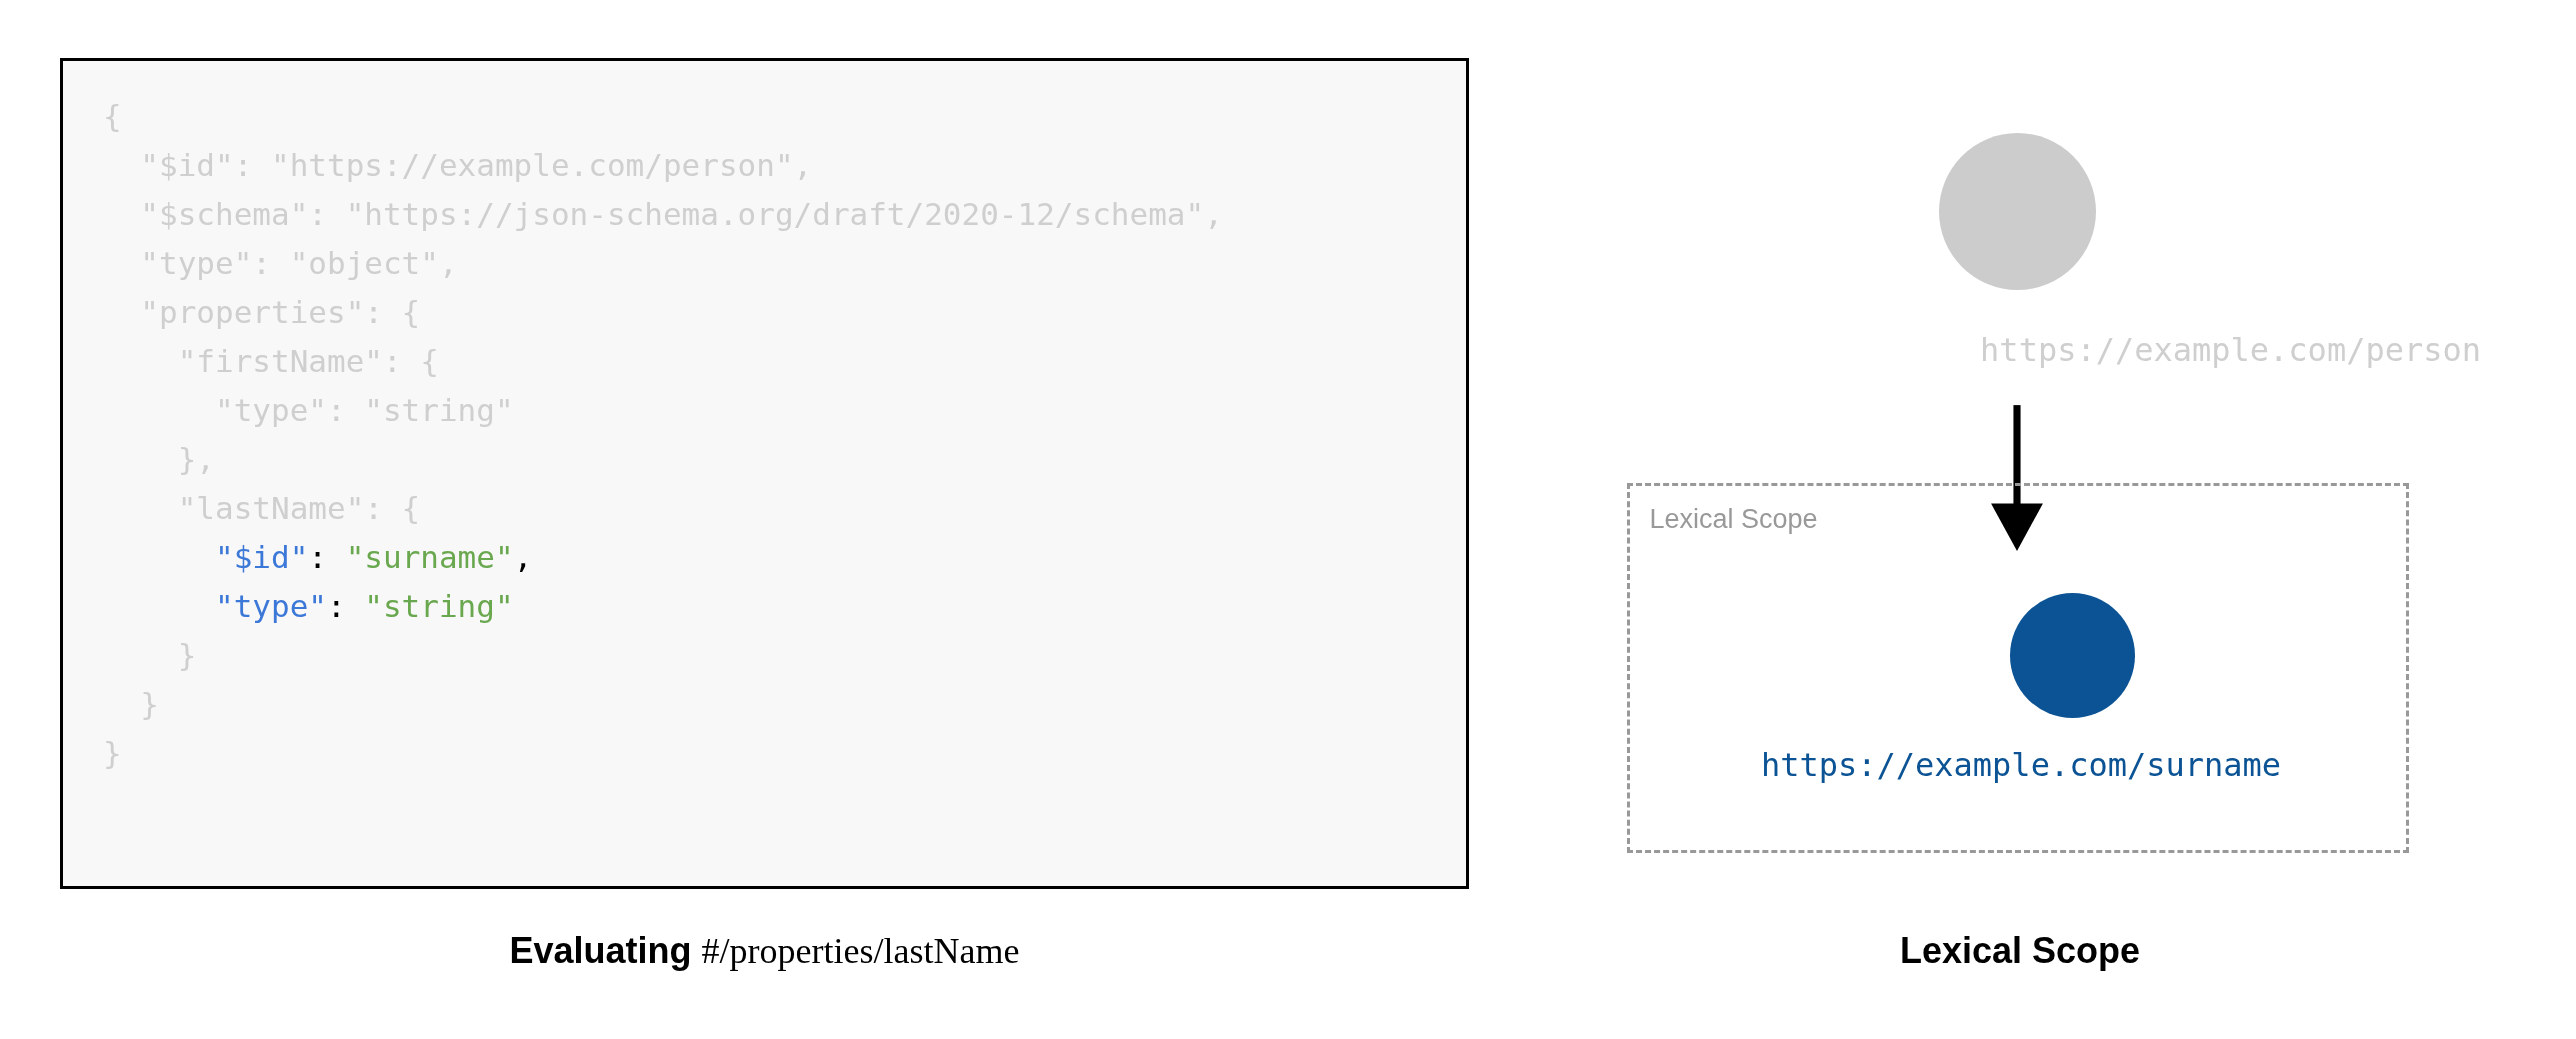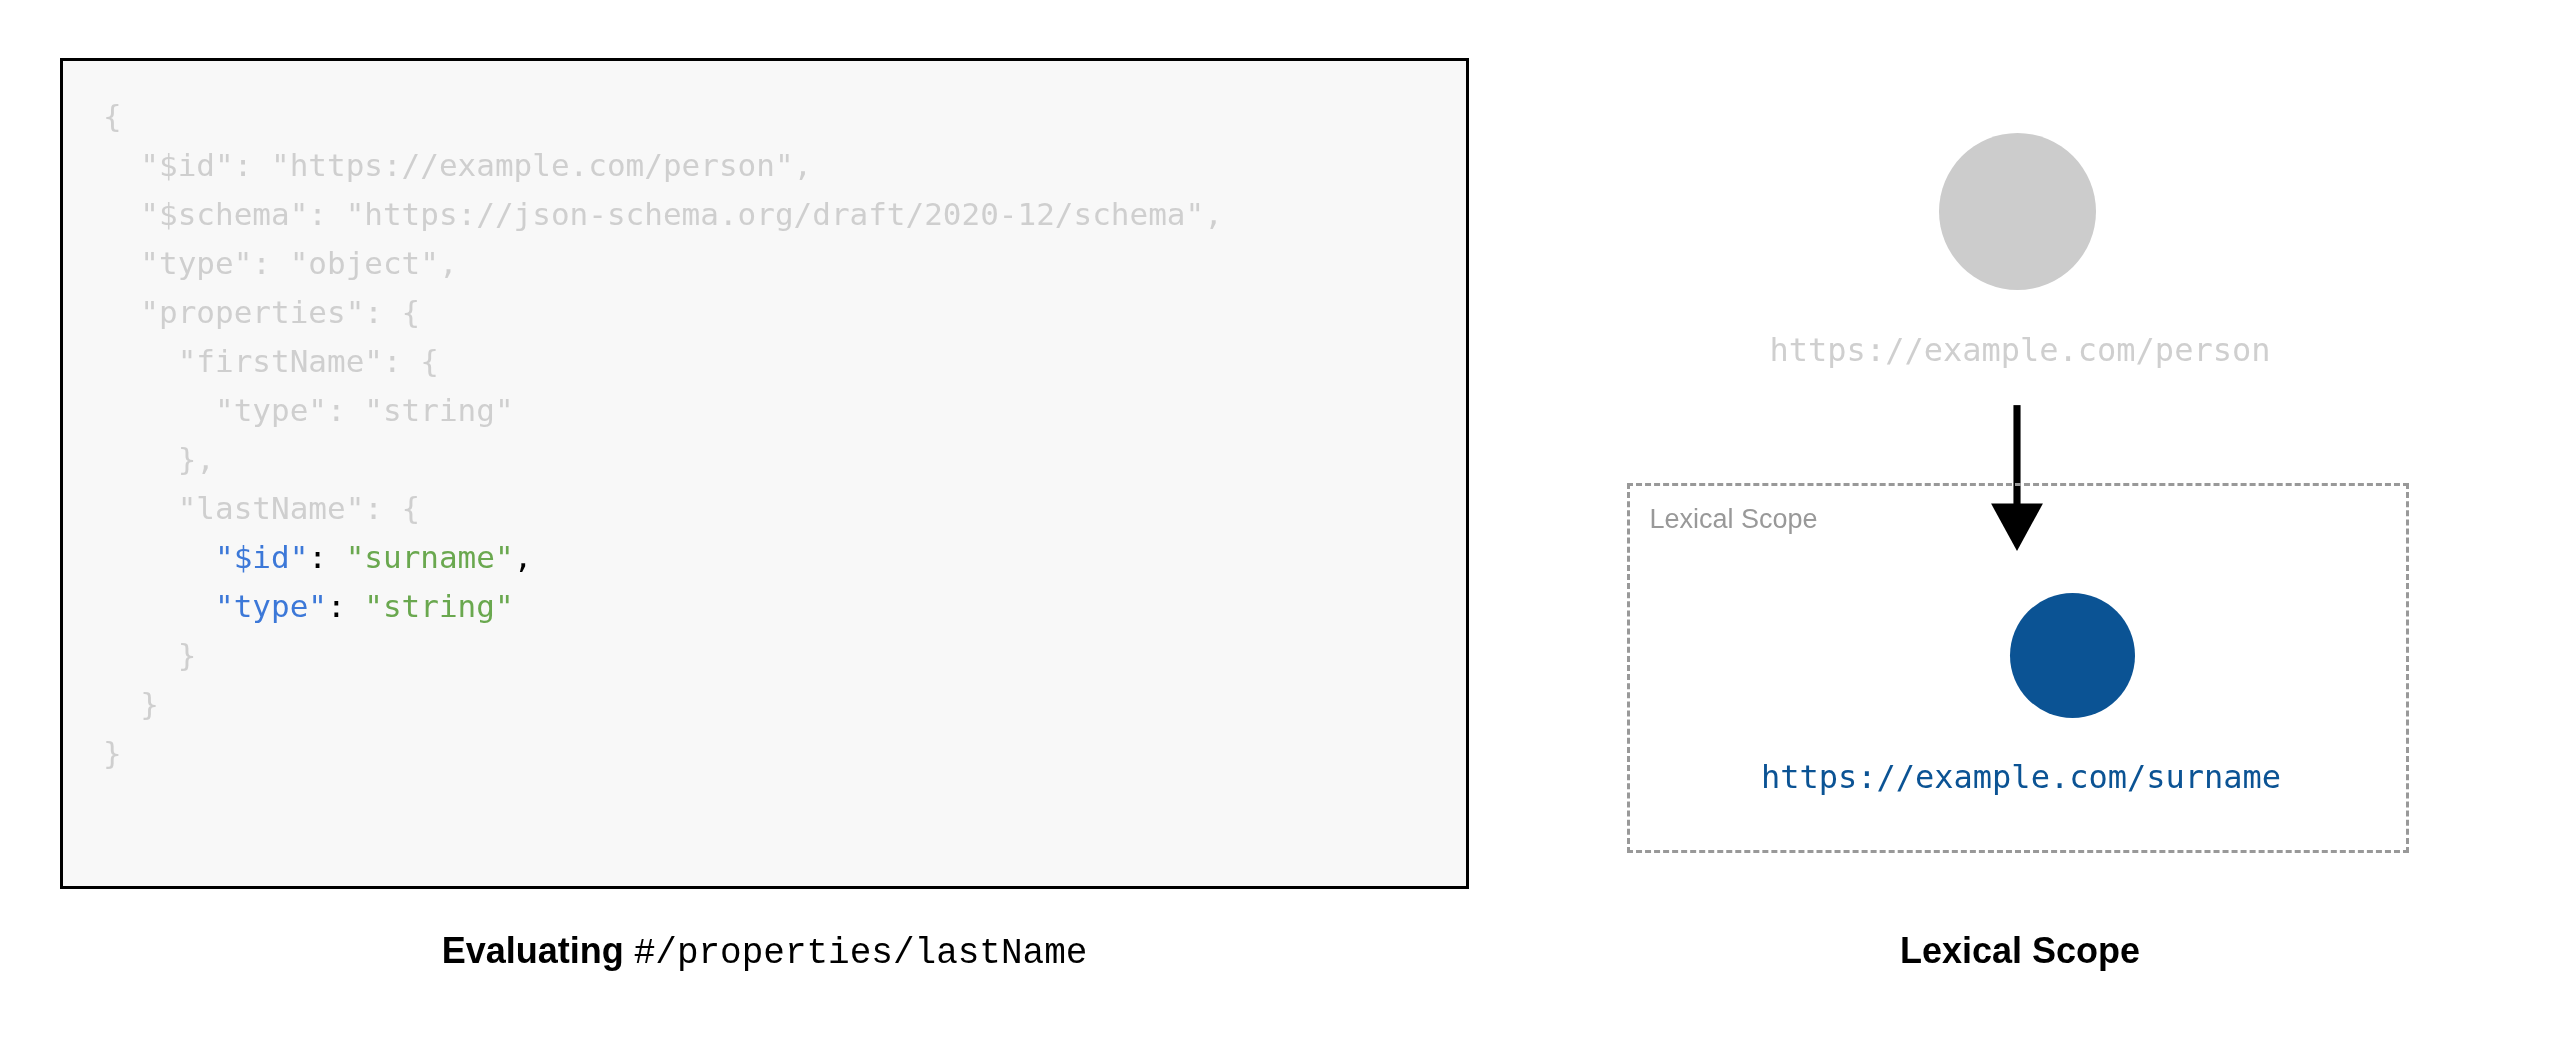--- a/index.html
+++ b/index.html
@@ -54,21 +54,21 @@
     color: #000000;
     white-space: nowrap;
   }
   #left-caption .cap-bold {
     font-family: "Liberation Sans", sans-serif;
     font-weight: bold;
     font-size: 36px;
     text-align: center;
   }
   #left-caption .cap-mono {
-    font-family: Liberation Mono, monospace;
+    font-family: Liberation Serif, serif;
     font-size: 36px;
   }
 
   
   #diagram-panel {
     position: absolute;
     left: 1559px;
     top: 58px;
     width: 922px;
     height: 831px;
@@ -81,21 +81,21 @@
     width: 157px;
     height: 157px;
     border-radius: 50%;
     background: #cccccc;
   }
   #root-node-label {
     position: absolute;
     left: 0px;
     top: 273px;
     width: 922px;
-    text-align: center;
+    text-align: right;
     font-family: "DejaVu Sans Mono", "Liberation Mono", monospace;
     font-size: 32px;
     color: #cfcfcf;
     white-space: nowrap;
   }
 
   
   #scope-arrow {
     position: absolute;
     left: 412px;
@@ -137,21 +137,20 @@
   #child-node-label {
     position: absolute;
     left: 0px;
     top: 260px;
     width: 782px;
     text-align: center;
     font-family: "DejaVu Sans Mono", "Liberation Mono", monospace;
     font-size: 32px;
     color: #0b5394;
     white-space: nowrap;
-    margin-top: 12px;
   }
 
   
   #right-caption {
     position: absolute;
     left: 1559px;
     top: 930px;
     width: 922px;
     text-align: center;
     font-family: "Liberation Sans", sans-serif;

